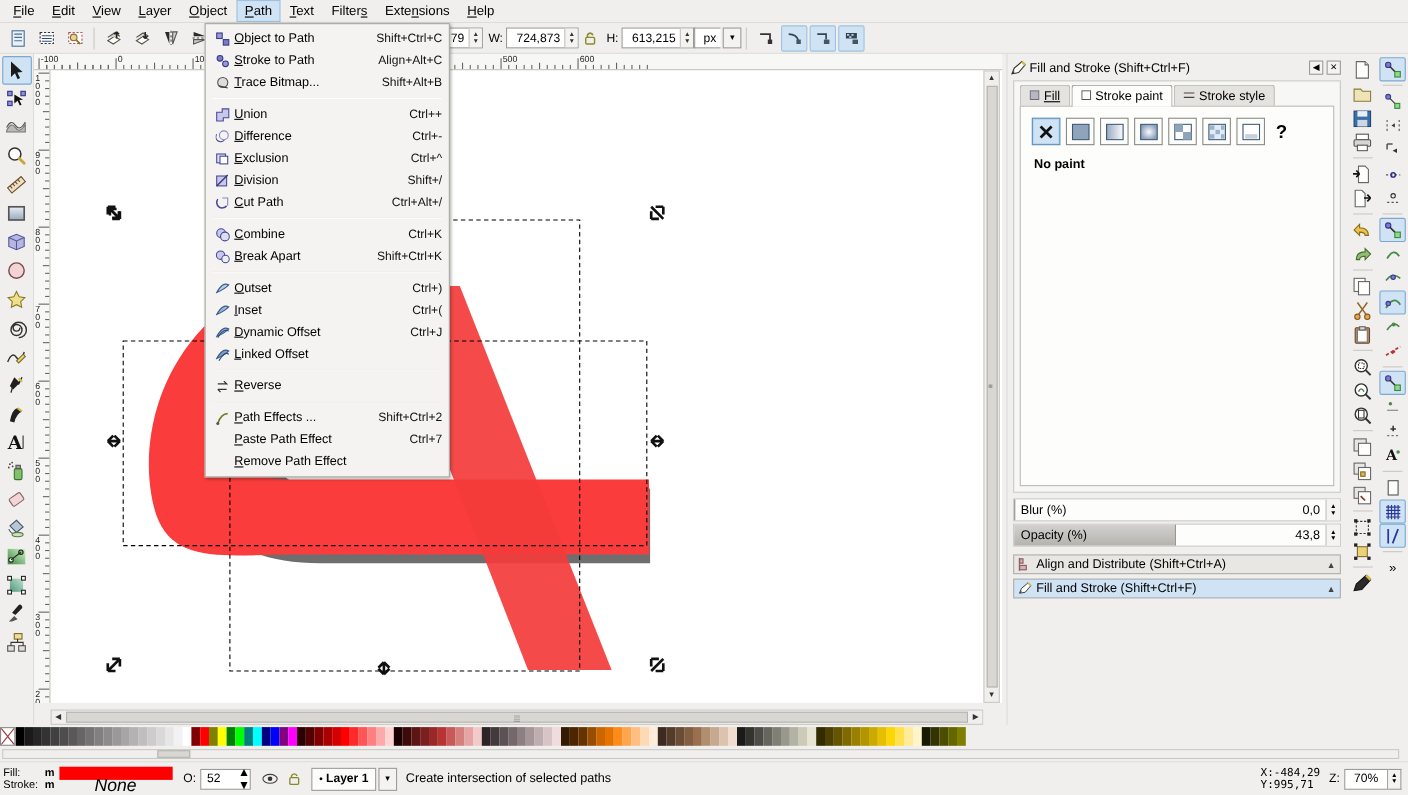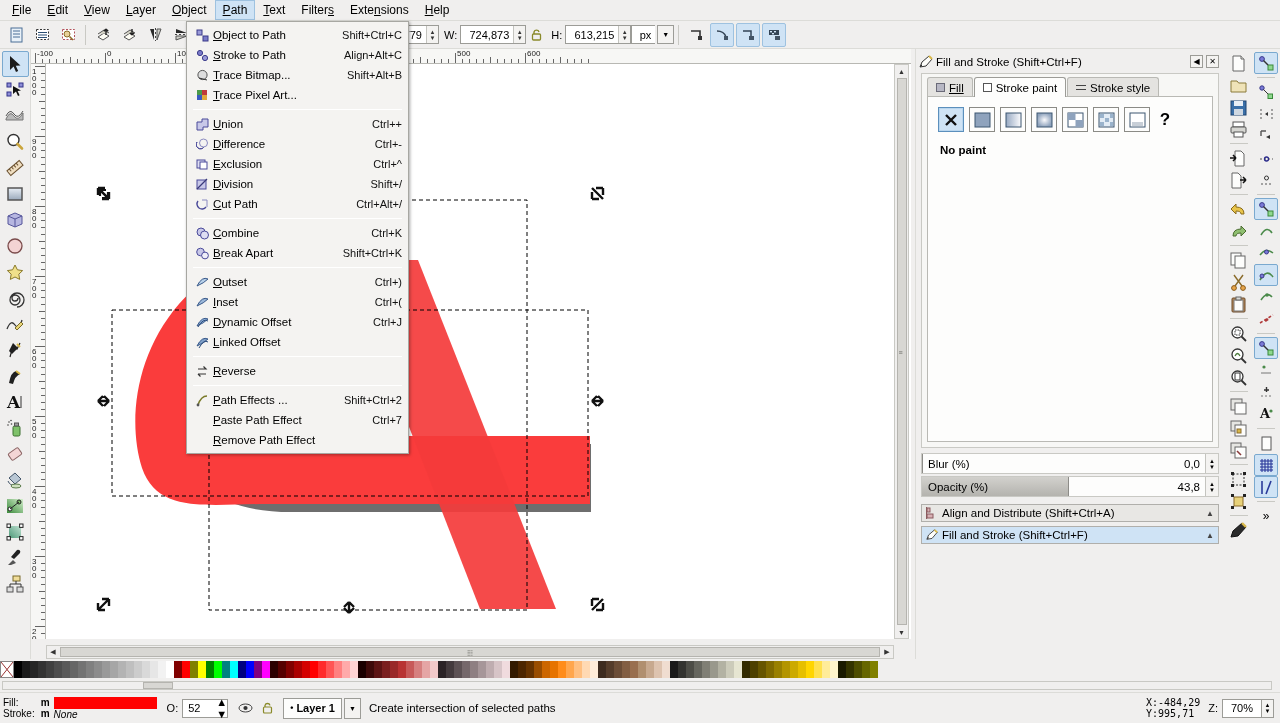--- a/index.html
+++ b/index.html
@@ -1354,21 +1354,21 @@
       <div>
         <div>Fill:</div>
         <div>Stroke:</div>
       </div>
       <div style="margin-left:6px;">
         <div style="font-weight:bold;">m</div>
         <div style="font-weight:bold;">m</div>
       </div>
       <div style="margin-left:4px;">
         <div style="width:103px;height:12px;background:#ff0000;"></div>
-        <div style="width:103px;text-align:left;font-style:italic;font-size:10px;">None</div>
+        <div style="width:103px;text-align:center;font-style:italic;font-size:16px;">None</div>
       </div>
     </div>
     <span style="margin:0 4px 0 10px;font-size:11px;">O:</span>
     <span class="opacity-box">
       <span style="padding-left:5px;">52</span>
       <span class="arrows" style="margin-left:auto;">▲<br>▼</span>
     </span>
     <span style="margin-left:10px;display:inline-flex;">
       <svg width="15" height="12" viewBox="0 0 15 12">
           <ellipse cx="7.5" cy="6" rx="6.5" ry="4" fill="none" stroke="#444"></ellipse>
@@ -1423,32 +1423,20 @@
       <div class="mrow">
         <span class="mic">
           <svg width="13" height="13">
             <circle cx="6.5" cy="6" r="4.6" fill="#ddd" stroke="#555"></circle>
             <path d="M3 9 L11 11" stroke="#333"></path>
           </svg>
         </span>
         <span class="mlbl"><u>T</u>race Bitmap...</span>
         <span class="macc">Shift+Alt+B</span>
       </div>
-      <div class="mrow">
-        <span class="mic">
-          <svg width="13" height="13">
-            <rect x="1" y="1" width="5" height="5" fill="#4a9a4a"></rect>
-            <rect x="6" y="1" width="5" height="5" fill="#c03a3a"></rect>
-            <rect x="1" y="6" width="5" height="5" fill="#3a5ac0"></rect>
-            <rect x="6" y="6" width="5" height="5" fill="#e0a83a"></rect>
-          </svg>
-        </span>
-        <span class="mlbl"><u>T</u>race Pixel Art...</span>
-        <span class="macc"></span>
-      </div>
       <div class="msep"></div>
       <div class="mrow">
         <span class="mic">
           <svg width="13" height="13">
             <path d="M1 4 h5 v-3 h6 v8 h-5 v3 h-6 Z" fill="#c8c8e8" stroke="#4a4a9a"></path>
           </svg>
         </span>
         <span class="mlbl"><u>U</u>nion</span>
         <span class="macc">Ctrl++</span>
       </div>

